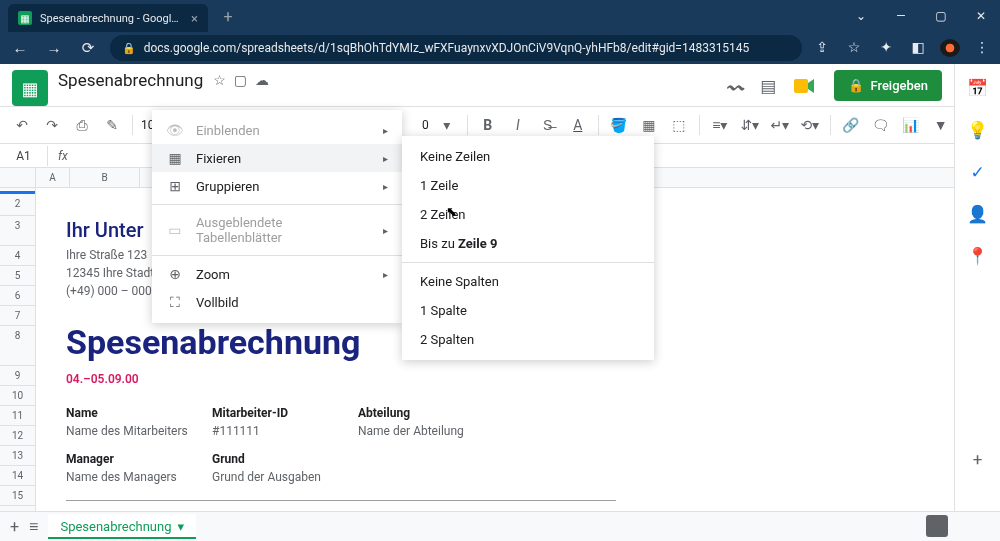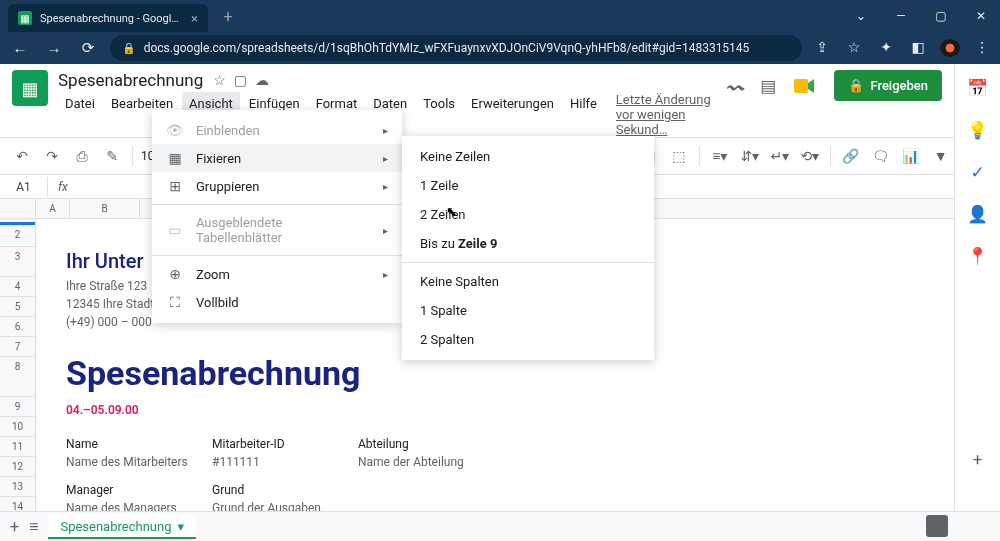--- a/index.html
+++ b/index.html
@@ -49,21 +49,21 @@
 .colhdr-cell{border-right:1px solid #e0e0e0;font-size:10px;color:#5f6368;text-align:center;line-height:20px}
 .rownum{height:20px;border-bottom:1px solid #e0e0e0;font-size:10px;color:#5f6368;text-align:center;line-height:20px}
 .rownum.r1{height:6px;border-bottom:3px solid #1a73e8;position:relative}
 .cells{flex:1;position:relative;background:#fff}
 .content-overlay{position:absolute;left:30px;top:30px;width:550px}
 .company{font-size:20px;color:#1a237e;font-weight:500}
 .addr{font-size:12px;color:#5f6368;margin-top:4px;line-height:1.5}
 .big-title{font-size:34px;color:#1a237e;font-weight:700;margin-top:22px}
 .dates{font-size:12px;color:#d81b60;font-weight:600;margin-top:10px}
 .info-grid{display:grid;grid-template-columns:140px 140px 140px;gap:4px 6px;margin-top:20px;font-size:12px}
-.info-label{font-weight:400;color:#202124}
+.info-label{font-weight:700;color:#202124}
 .info-val{color:#5f6368}
 .hr-line{border-top:1px solid #9e9e9e;margin-top:16px}
 .dropdown{position:absolute;left:152px;top:110px;width:250px;background:#fff;box-shadow:0 2px 10px rgba(0,0,0,0.2);padding:6px 0;font-size:13px;z-index:10}
 .dd-item{display:flex;align-items:center;padding:6px 14px;color:#202124;gap:12px}
 .dd-item.disabled{color:#9e9e9e}
 .dd-item.hover{background:#f1f3f4}
 .dd-icon{width:18px;text-align:center;color:#5f6368;font-size:14px}
 .dd-item.disabled .dd-icon{color:#bdbdbd}
 .dd-arrow{margin-left:auto;font-size:10px;color:#5f6368}
 .dd-sep{height:1px;background:#e0e0e0;margin:4px 0}
@@ -120,32 +120,20 @@
   <div class="sheets-logo">▦</div>
   <div class="doc-area">
     <div class="doc-title-row">
       <span class="doc-title">Spesenabrechnung</span>
       <div class="doc-icons">
         <span>☆</span>
         <span>▢</span>
         <span>☁</span>
       </div>
     </div>
-    <div class="menubar">
-      <span class="menu-item">Datei</span>
-      <span class="menu-item">Bearbeiten</span>
-      <span class="menu-item active">Ansicht</span>
-      <span class="menu-item">Einfügen</span>
-      <span class="menu-item">Format</span>
-      <span class="menu-item">Daten</span>
-      <span class="menu-item">Tools</span>
-      <span class="menu-item">Erweiterungen</span>
-      <span class="menu-item">Hilfe</span>
-      <span class="last-edit">Letzte Änderung vor wenigen Sekund…</span>
-    </div>
   </div>
   <div class="header-right">
     <span class="hr-icon">〰</span>
     <span class="hr-icon">▤</span>
     <div class="meet-icon">
         <svg width="22" height="18">
           <rect x="0" y="2" width="14" height="14" rx="2" fill="#fbbc04"></rect>
           <path d="M14 6 L20 2 L20 16 L14 12 Z" fill="#34a853"></path>
         </svg>
       </div>

